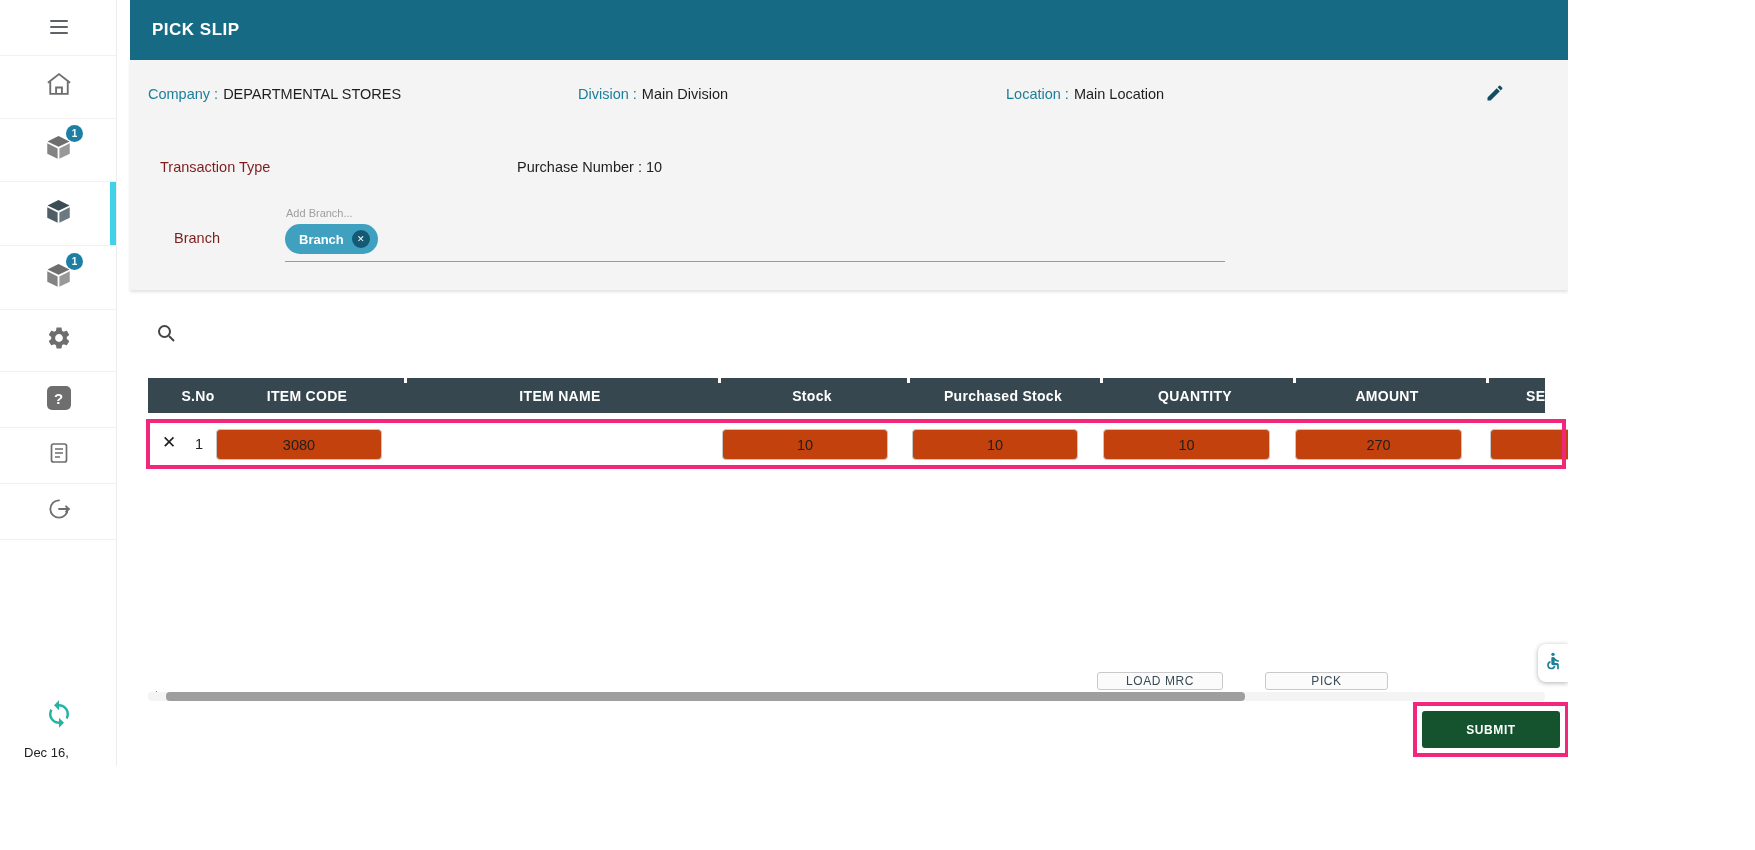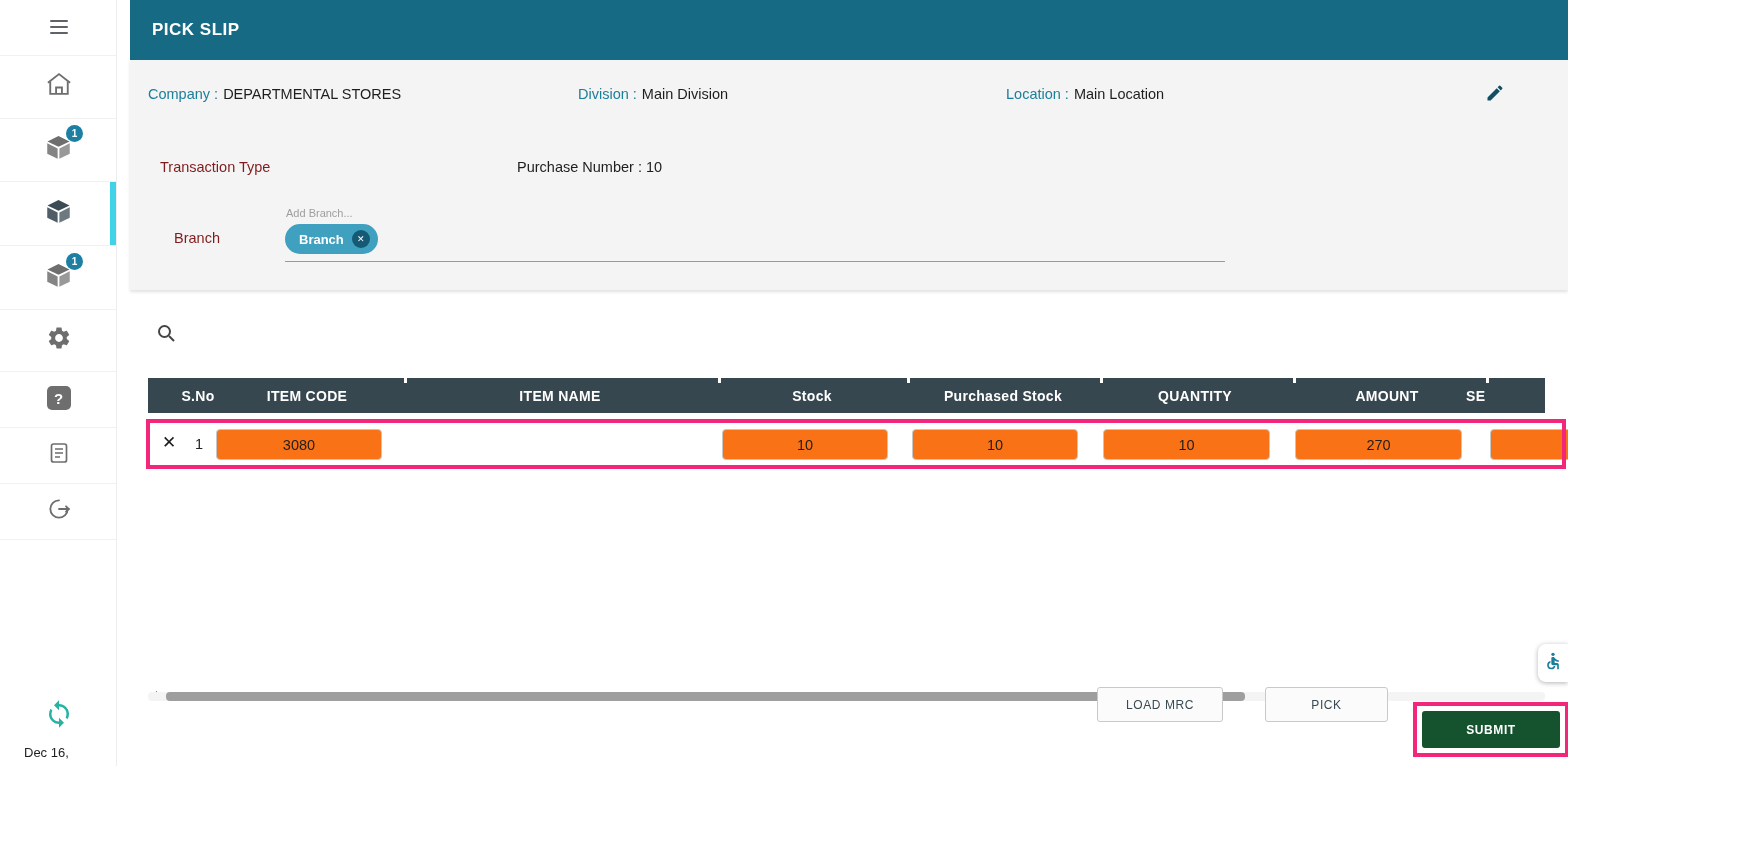--- a/index.html
+++ b/index.html
@@ -44,45 +44,45 @@
   
   .search-icon{position:absolute;left:156px;top:323px}
   .search-input{position:absolute;left:212px;top:316px;width:626px;height:32px;border:none;border-bottom:1px solid #9e9e9e;background:transparent;font-size:15px;color:#424242;padding:0 0 4px 10px;outline:none;font-family:inherit}
   .search-input::placeholder{color:#9e9e9e}
 
   
   .thead{position:absolute;left:148px;top:378px;width:1397px;height:35px;background:#37474f;overflow:hidden}
   .th{position:absolute;top:0;height:35px;display:flex;align-items:center;color:#fff;font-size:14px;font-weight:bold;letter-spacing:.3px;transform:translateX(-50%);white-space:nowrap}
   .th.c0{left:50px}.th.c1{left:159px}.th.c2{left:412px}.th.c3{left:664px}
   .th.c4{left:855px}.th.c5{left:1047px}.th.c6{left:1239px}
-  .th.c7{left:1318px;transform:none}
+  .th.c7{left:1378px;transform:none}
   .tick{position:absolute;top:0;width:3px;height:5px;background:#fff}
 
   .trow{position:absolute;left:148px;top:424px;width:1420px;height:42px}
   .row-x{position:absolute;left:14px;top:10px;font-size:17px;color:#1e1e1e;cursor:pointer;line-height:1}
   .row-sno{position:absolute;left:47px;top:12px;font-size:14.5px}
-  .cell{position:absolute;top:5px;height:31px;border:1px solid #c6c6c6;border-radius:4px;background:#f97316;text-align:center;font-size:14.5px;color:#1e1e1e;font-family:inherit;outline:none}
+  .cell{position:absolute;top:5px;height:31px;border:1px solid #c6c6c6;border-radius:4px;background:#c2410c;text-align:center;font-size:14.5px;color:#1e1e1e;font-family:inherit;outline:none}
   #c-code{left:68px;width:166px}
   #c-name{left:258px;width:280px;font-size:14px}
   #c-stock{left:574px;width:166px}
   #c-pstock{left:764px;width:166px}
   #c-qty{left:955px;width:167px}
   #c-amt{left:1147px;width:167px}
   #c-extra{left:1342px;width:150px}
 
   
   .hs-track{position:absolute;left:148px;top:692px;width:1397px;height:9px;background:#f4f4f4;border-radius:4px}
   .hs-thumb{position:absolute;left:166px;top:692px;width:1079px;height:9px;background:#9e9e9e;border-radius:4px;cursor:pointer}
   .hs-arrow{position:absolute;left:150px;top:691px;width:0;height:0;border-top:5px solid transparent;border-bottom:5px solid transparent;border-right:7px solid #424242;cursor:pointer}
 
   
   .a11y{position:absolute;left:1538px;top:644px;width:30px;height:38px;background:#fff;border-radius:8px 0 0 8px;box-shadow:0 1px 5px rgba(0,0,0,.3);display:flex;align-items:center;justify-content:center;cursor:pointer}
 
   
-  .btn{position:absolute;top:687px;height:35px;display:flex;align-items:center;justify-content:center;font-size:12px;letter-spacing:.6px;cursor:pointer;border-radius:3px;font-family:inherit}
+  .btn{position:absolute;top:672px;height:18px;display:flex;align-items:center;justify-content:center;font-size:12px;letter-spacing:.6px;cursor:pointer;border-radius:3px;font-family:inherit}
   .btn-outline{background:#fbfbfb;border:1px solid #c9c9c9;color:#394a53}
   #btn-loadmrc{left:1097px;width:126px}
   #btn-clear{left:1265px;width:123px}
   #btn-submit{left:1422px;top:711px;width:138px;height:37px;background:#14532d;color:#fff;border:none;font-weight:bold}
 
   
   .annot{position:absolute;border:4px solid #f2277b;z-index:40;pointer-events:none}
   .annot-row{left:146px;top:419px;width:1420px;height:50px}
   .annot-submit{left:1413px;top:702px;width:156px;height:55px}
 </style>

